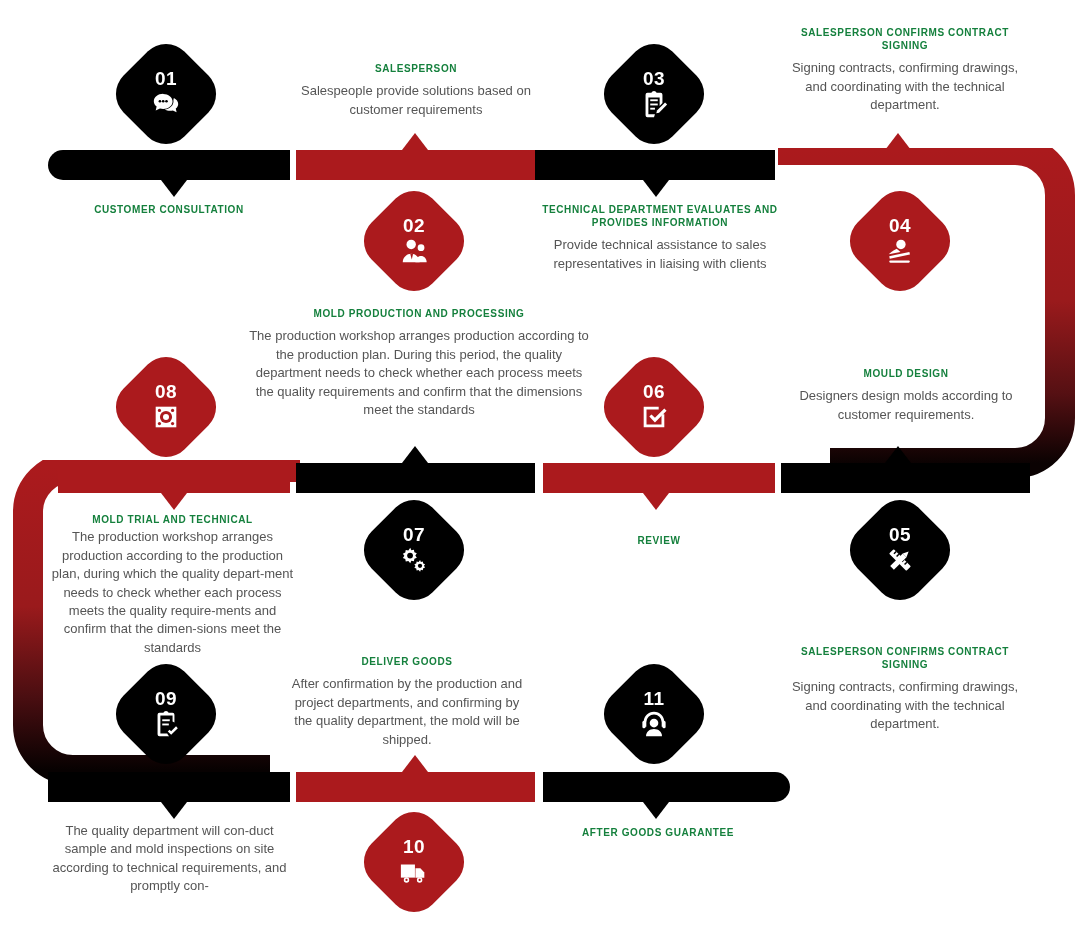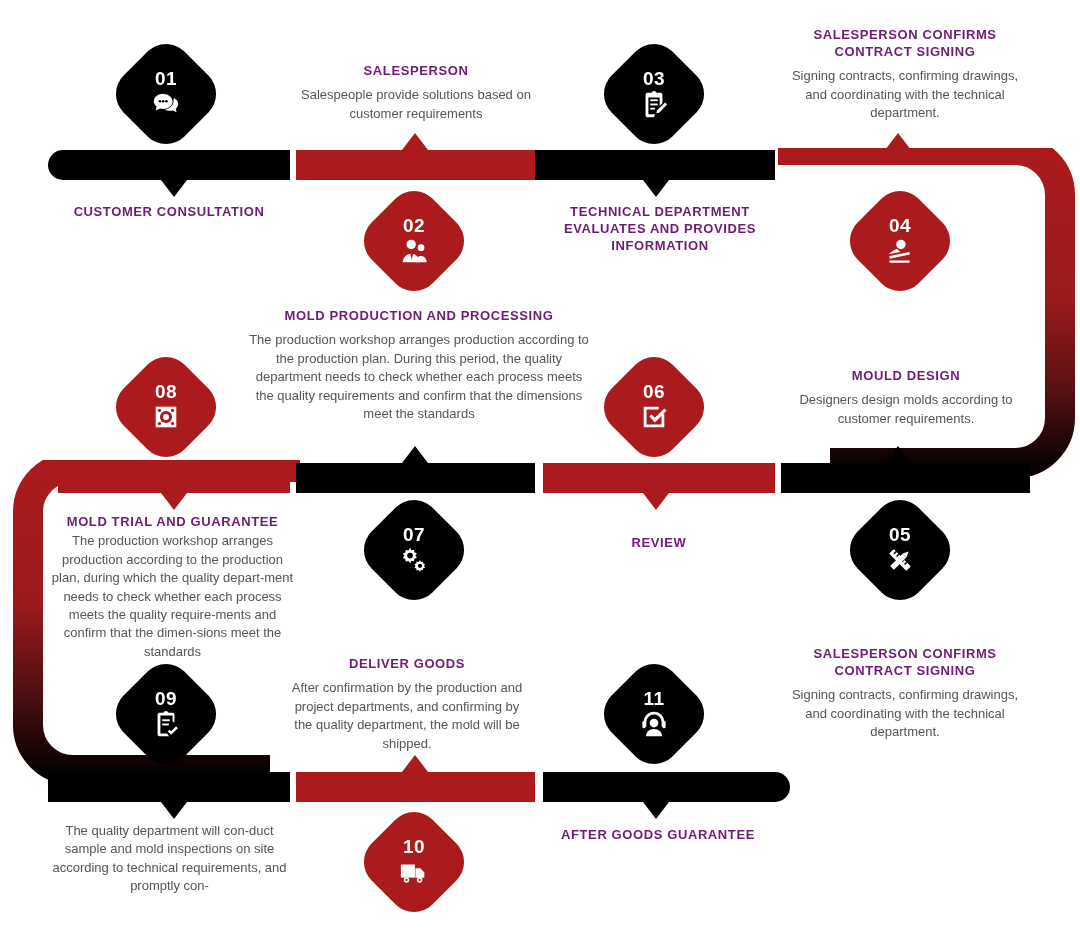--- a/index.html
+++ b/index.html
@@ -65,23 +65,23 @@
   }
   .badge-ico{
     width:30px;height:30px;
     display:block;
   }
   .badge-ico svg{ display:block; width:30px; height:30px; fill:#ffffff; }
 
   
   .tblock{ position:absolute; text-align:center; }
   .ttitle{
-    font-size:13px;
+    font-size:10px;
     font-weight:bold;
-    color:#701a75;
+    color:#15803d;
     letter-spacing:0.6px;
     line-height:1.32;
     margin:0 0 7px 0;
   }
   .tbody{
     font-size:13px;
     color:#555555;
     line-height:1.42;
     margin:0;
   }
@@ -329,39 +329,40 @@
     <div class="ttitle">CUSTOMER CONSULTATION</div>
   </div>
 
   <div class="tblock" style="left:290px;top:62px;width:252px;">
     <div class="ttitle">SALESPERSON</div>
     <div class="tbody">Salespeople provide solutions based on customer requirements</div>
   </div>
 
   <div class="tblock" style="left:536px;top:203px;width:248px;">
     <div class="ttitle">TECHNICAL DEPARTMENT EVALUATES AND PROVIDES INFORMATION</div>
+    <div class="tbody">Provide technical assistance to sales representatives in liaising with clients</div>
   </div>
 
   <div class="tblock" style="left:780px;top:26px;width:250px;">
     <div class="ttitle">SALESPERSON CONFIRMS CONTRACT SIGNING</div>
     <div class="tbody">Signing contracts, confirming drawings, and coordinating with the technical department.</div>
   </div>
 
   <div class="tblock" style="left:245px;top:307px;width:348px;">
     <div class="ttitle">MOLD PRODUCTION AND PROCESSING</div>
     <div class="tbody">The production workshop arranges production according to the production plan. During this period, the quality department needs to check whether each process meets the quality requirements and confirm that the dimensions meet the standards</div>
   </div>
 
   <div class="tblock" style="left:786px;top:367px;width:240px;">
     <div class="ttitle">MOULD DESIGN</div>
     <div class="tbody">Designers design molds according to customer requirements.</div>
   </div>
 
   <div class="tblock tight" style="left:50px;top:513px;width:245px;">
-    <div class="ttitle">MOLD TRIAL AND GUARANTEE</div>
+    <div class="ttitle">MOLD TRIAL AND TECHNICAL</div>
     <div class="tbody">The production workshop arranges production according to the production plan, during which the quality depart-ment needs to check whether each process meets the quality require-ments and confirm that the dimen-sions meet the standards</div>
   </div>
 
   <div class="tblock" style="left:543px;top:516px;width:232px;margin-top:18px;">
     <div class="ttitle">REVIEW</div>
   </div>
 
   <div class="tblock" style="left:284px;top:655px;width:246px;">
     <div class="ttitle">DELIVER GOODS</div>
     <div class="tbody">After confirmation by the production and project departments, and confirming by the quality department, the mold will be shipped.</div>

